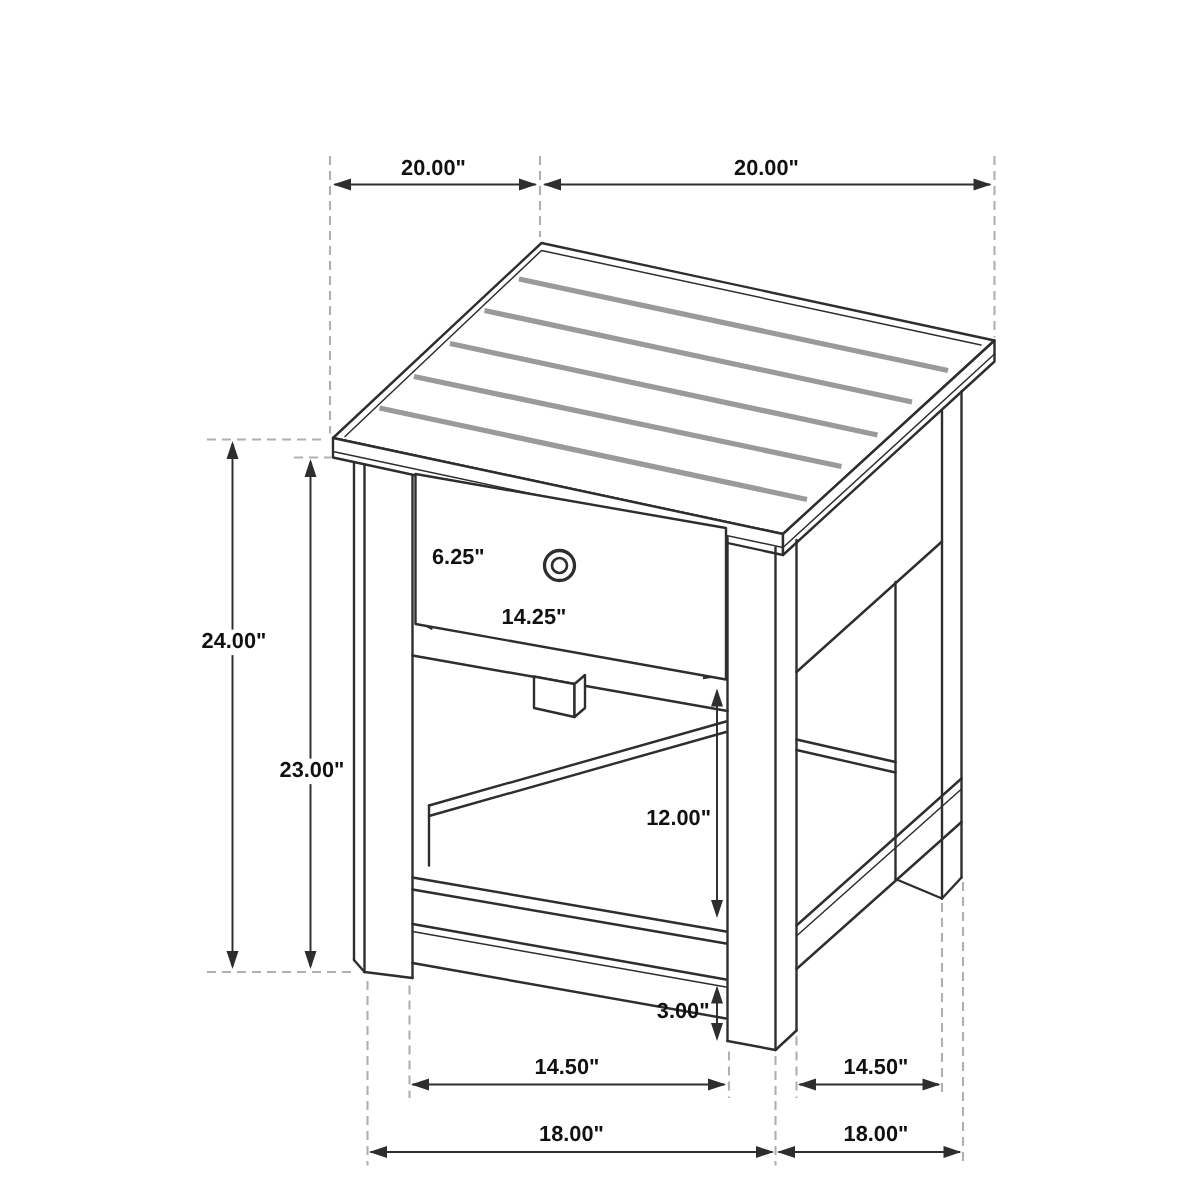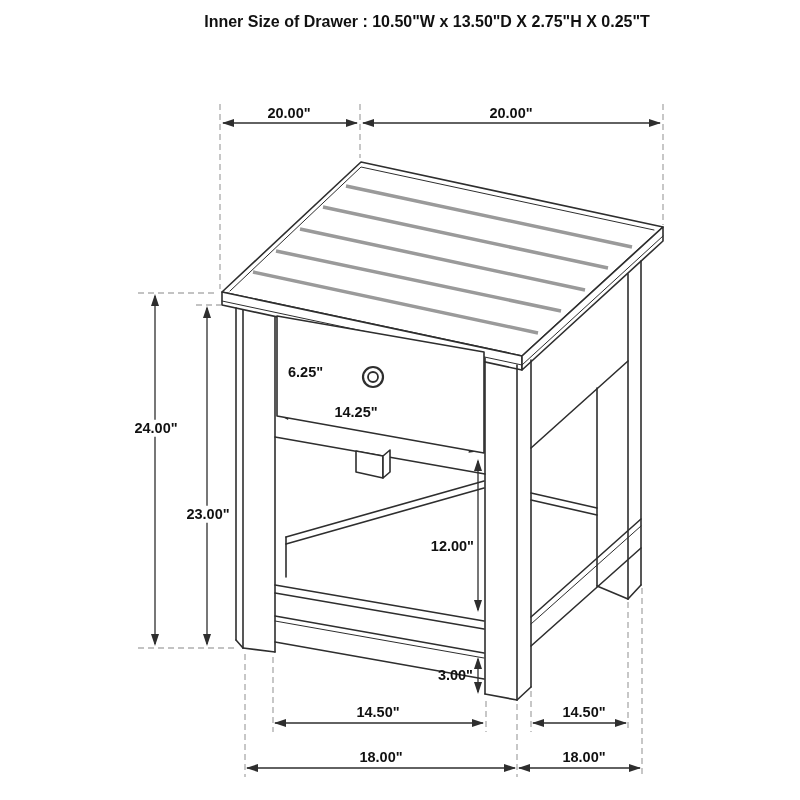--- a/index.html
+++ b/index.html
@@ -176,21 +176,20 @@
       <g>
         <line x1="597" y1="388" x2="597" y2="586"></line>
         <line x1="628" y1="274" x2="628" y2="599"></line>
         <line x1="641" y1="261" x2="641" y2="585"></line>
         <line x1="597" y1="586" x2="628" y2="599"></line>
         <line x1="628" y1="599" x2="641" y2="585"></line>
       </g>
     </g>
   </svg>
 
-  <div id="title">Inner Size of Drawer : 10.50"W x 13.50"D X 2.75"H X 0.25"T</div>
 
   <span class="lbl" style="left:289px;top:113px">20.00"</span>
   <span class="lbl" style="left:511px;top:113px">20.00"</span>
 
   <span class="lbl bg" style="left:156px;top:428px">24.00"</span>
   <span class="lbl bg" style="left:208px;top:514px">23.00"</span>
 
   <span class="lbl left-anchor" style="left:288px;top:372px">6.25"</span>
   <span class="lbl bg" style="left:356px;top:412px">14.25"</span>
 

